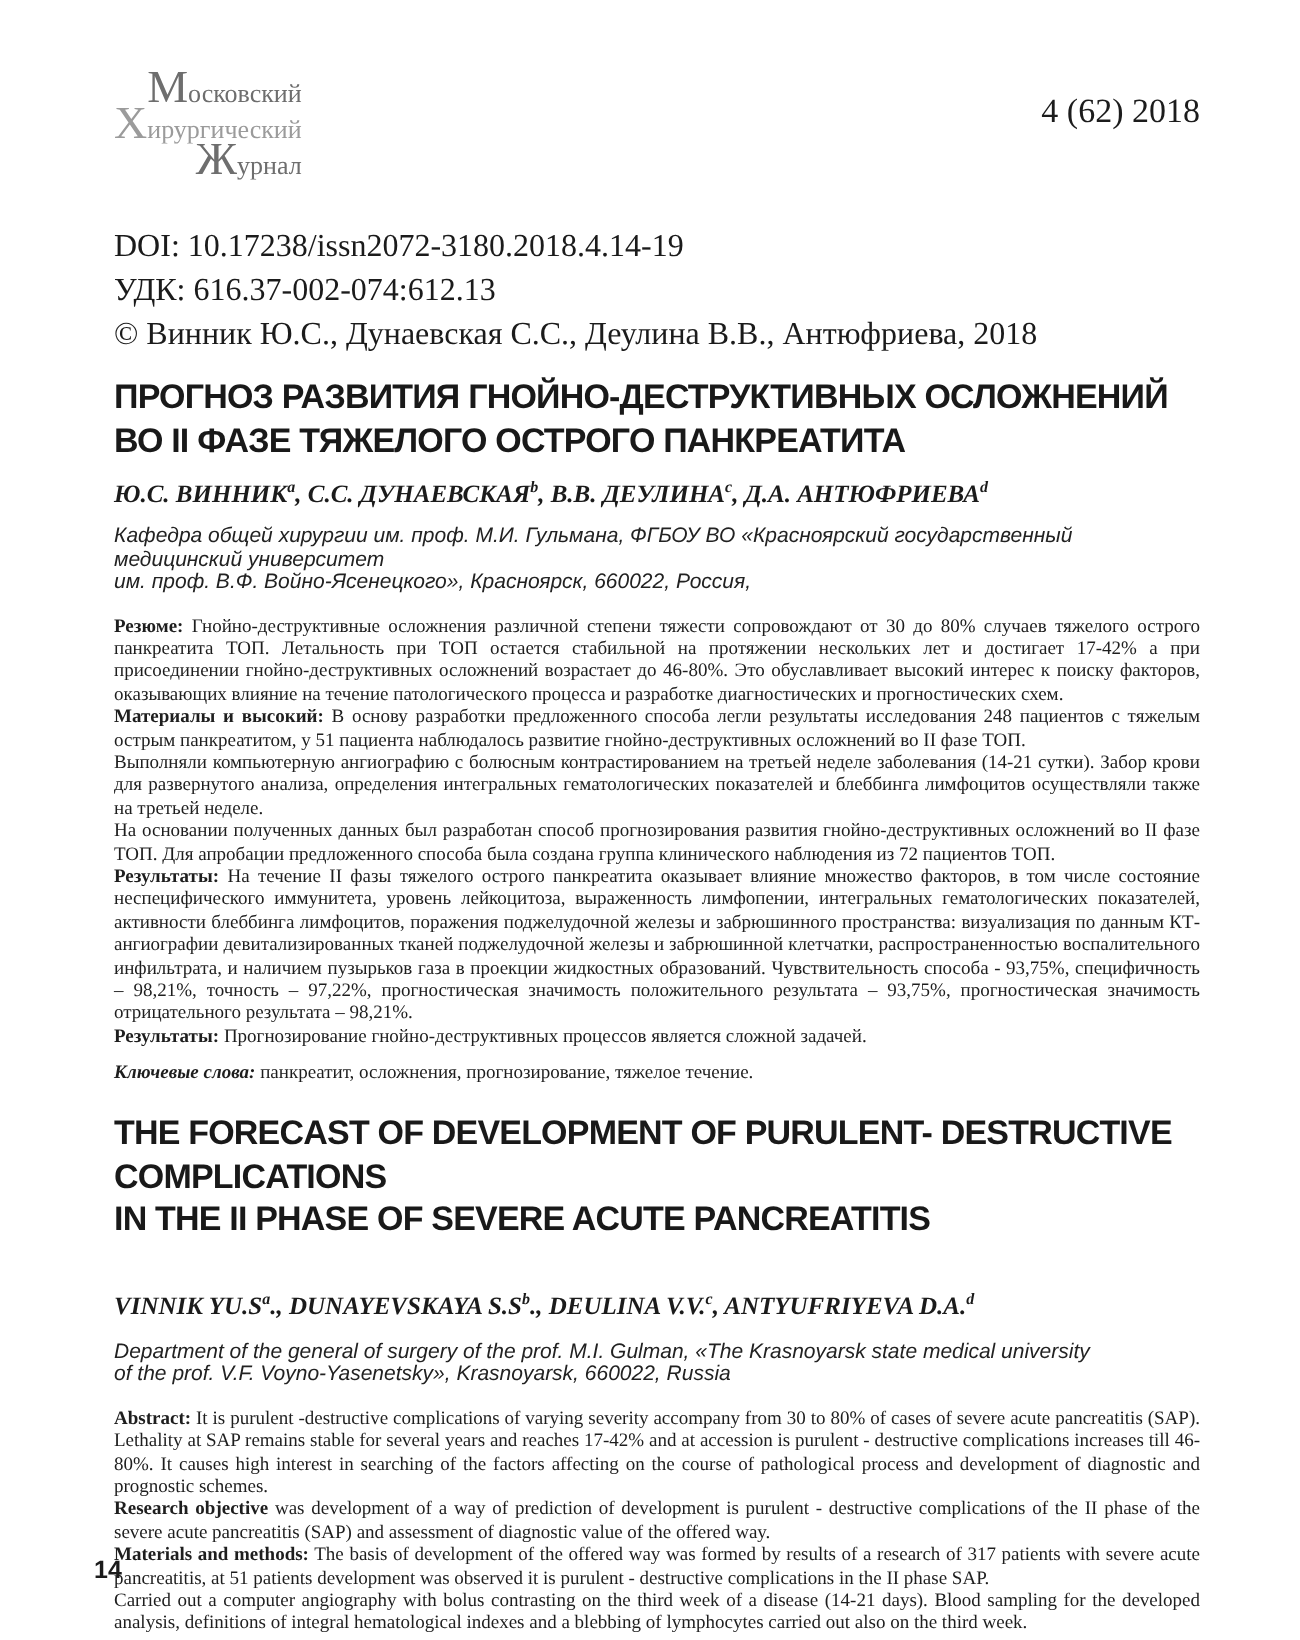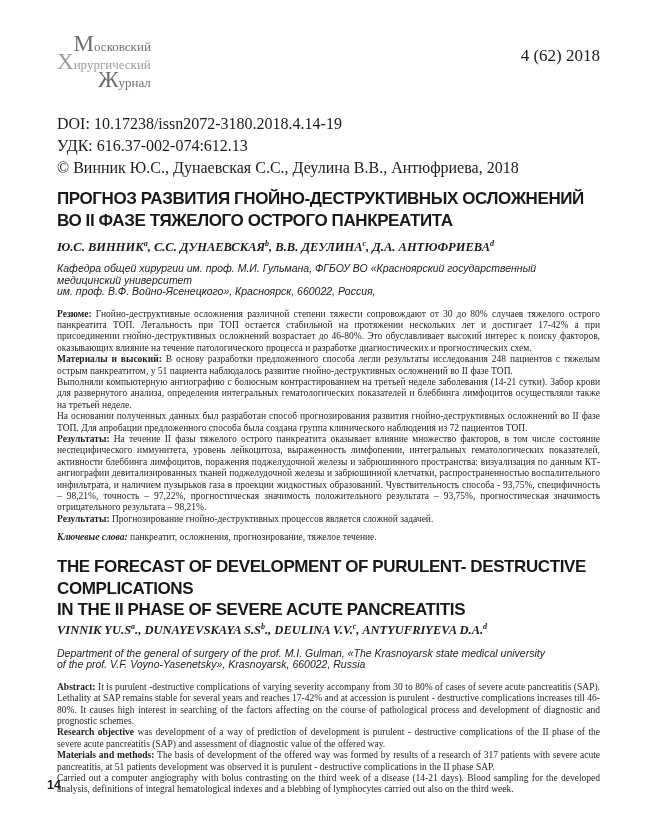--- a/index.html
+++ b/index.html
@@ -109,21 +109,21 @@
     <p class="para"><b class="plabel">Результаты:</b><span> На течение II фазы тяжелого острого панкреатита оказывает влияние множество факторов, в том числе состояние неспецифического иммунитета, уровень лейкоцитоза, выраженность лимфопении, интегральных гематологических показателей, активности блеббинга лимфоцитов, поражения поджелудочной железы и забрюшинного пространства: визуализация по данным КТ-ангиографии девитализированных тканей поджелудочной железы и забрюшинной клетчатки, распространенностью воспалительного инфильтрата, и наличием пузырьков газа в проекции жидкостных образований. Чувствительность способа - 93,75%, специфичность – 98,21%, точность – 97,22%, прогностическая значимость положительного результата – 93,75%, прогностическая значимость отрицательного результата – 98,21%.</span></p>
     <p class="para"><b class="plabel">Результаты:</b><span> Прогнозирование гнойно-деструктивных процессов является сложной задачей.</span></p>
   </div>
 
   <div class="keywords">
     <span class="kw-label">Ключевые слова:</span><span> панкреатит, осложнения, прогнозирование, тяжелое течение.</span>
   </div>
 
   <h1 class="title"><span>THE FORECAST OF DEVELOPMENT OF PURULENT- DESTRUCTIVE COMPLICATIONS</span><br><span>IN THE II PHASE OF SEVERE ACUTE PANCREATITIS</span></h1>
 
-  <div class="authors" style="margin-top: 2px;">
+  <div class="authors" style="margin-top: 25px;">
     <span><span>VINNIK YU.S</span><sup>a</sup><span>., </span></span><span><span>DUNAYEVSKAYA S.S</span><sup>b</sup><span>., </span></span><span><span>DEULINA V.V.</span><sup>c</sup><span>, </span></span><span><span>ANTYUFRIYEVA D.A.</span><sup>d</sup></span>
   </div>
 
   <div class="affil" style="margin-top: 10px;">
     <div>Department of the general of surgery of the prof. M.I. Gulman, «The Krasnoyarsk state medical university</div>
     <div>of the prof. V.F. Voyno-Yasenetsky», Krasnoyarsk, 660022, Russia</div>
   </div>
 
   <div class="abstract">
     <p class="para"><b class="plabel">Abstract:</b><span> It is purulent -destructive complications of varying severity accompany from 30 to 80% of cases of severe acute pancreatitis (SAP). Lethality at SAP remains stable for several years and reaches 17-42% and at accession is purulent - destructive complications increases till 46-80%. It causes high interest in searching of the factors affecting on the course of pathological process and development of diagnostic and prognostic schemes.</span></p>

